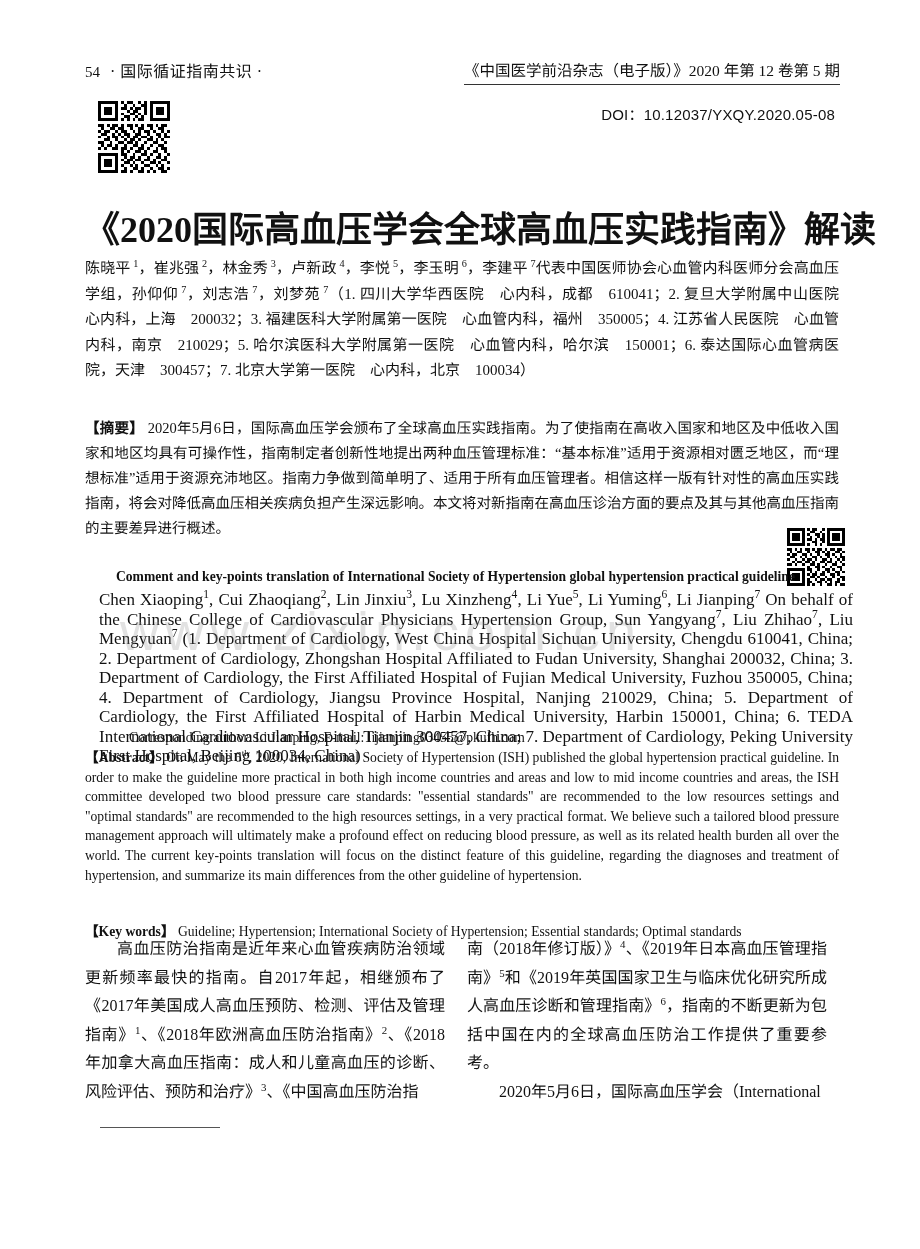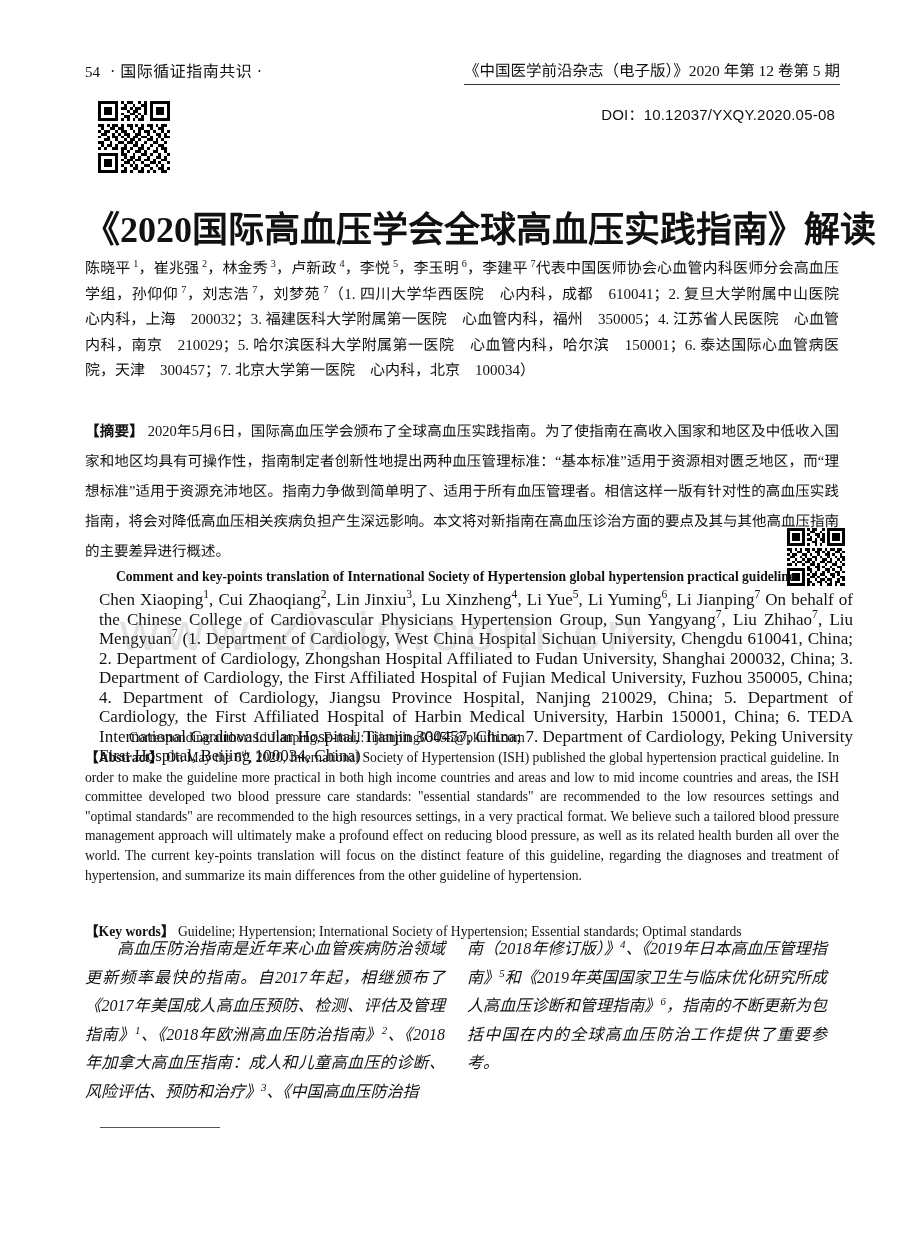--- a/index.html
+++ b/index.html
@@ -115,21 +115,21 @@
   }
   sup { font-size: 0.68em; vertical-align: super; line-height: 0; }
 
   
   .cn-abstract {
     position: absolute;
     left: 85px;
     top: 416px;
     width: 754px;
     font-size: 14.5px;
-    line-height: 30px;
+    line-height: 25px;
     text-align: justify;
     text-justify: inter-ideograph;
   }
   .cn-keywords {
     position: absolute;
     left: 85px;
     top: 527px;
     width: 690px;
     font-size: 14.5px;
     line-height: 22px;
@@ -186,21 +186,20 @@
 
   
   .body-cols {
     position: absolute;
     left: 85px;
     top: 935px;
     width: 754px;
     height: 175px;
     display: flex;
     gap: 22px;
-    font-style: italic;
   }
   .col {
     width: 360px;
     font-size: 16px;
     line-height: 28.6px;
     text-align: justify;
     text-justify: inter-ideograph;
   }
   .col p { margin: 0; }
   .col p.indent { text-indent: 2em; }
@@ -579,18 +578,19 @@
     <span class="lbl">【Key words】</span>
     <span>Guideline; Hypertension; International Society of Hypertension; Essential standards; Optimal standards</span>
   </div>
 
   <div class="body-cols">
     <div class="col">
       <p class="indent">高血压防治指南是近年来心血管疾病防治领域更新频率最快的指南。自2017年起，相继颁布了《2017年美国成人高血压预防、检测、评估及管理指南》<sup>1</sup>、《2018年欧洲高血压防治指南》<sup>2</sup>、《2018年加拿大高血压指南：成人和儿童高血压的诊断、风险评估、预防和治疗》<sup>3</sup>、《中国高血压防治指</p>
     </div>
     <div class="col">
       <p>南（2018年修订版）》<sup>4</sup>、《2019年日本高血压管理指南》<sup>5</sup>和《2019年英国国家卫生与临床优化研究所成人高血压诊断和管理指南》<sup>6</sup>，指南的不断更新为包括中国在内的全球高血压防治工作提供了重要参考。</p>
+      <p class="indent">2020年5月6日，国际高血压学会（International</p>
     </div>
   </div>
 
   <div class="footnote-rule"></div>
 
 </div>
 
 </body></html>

